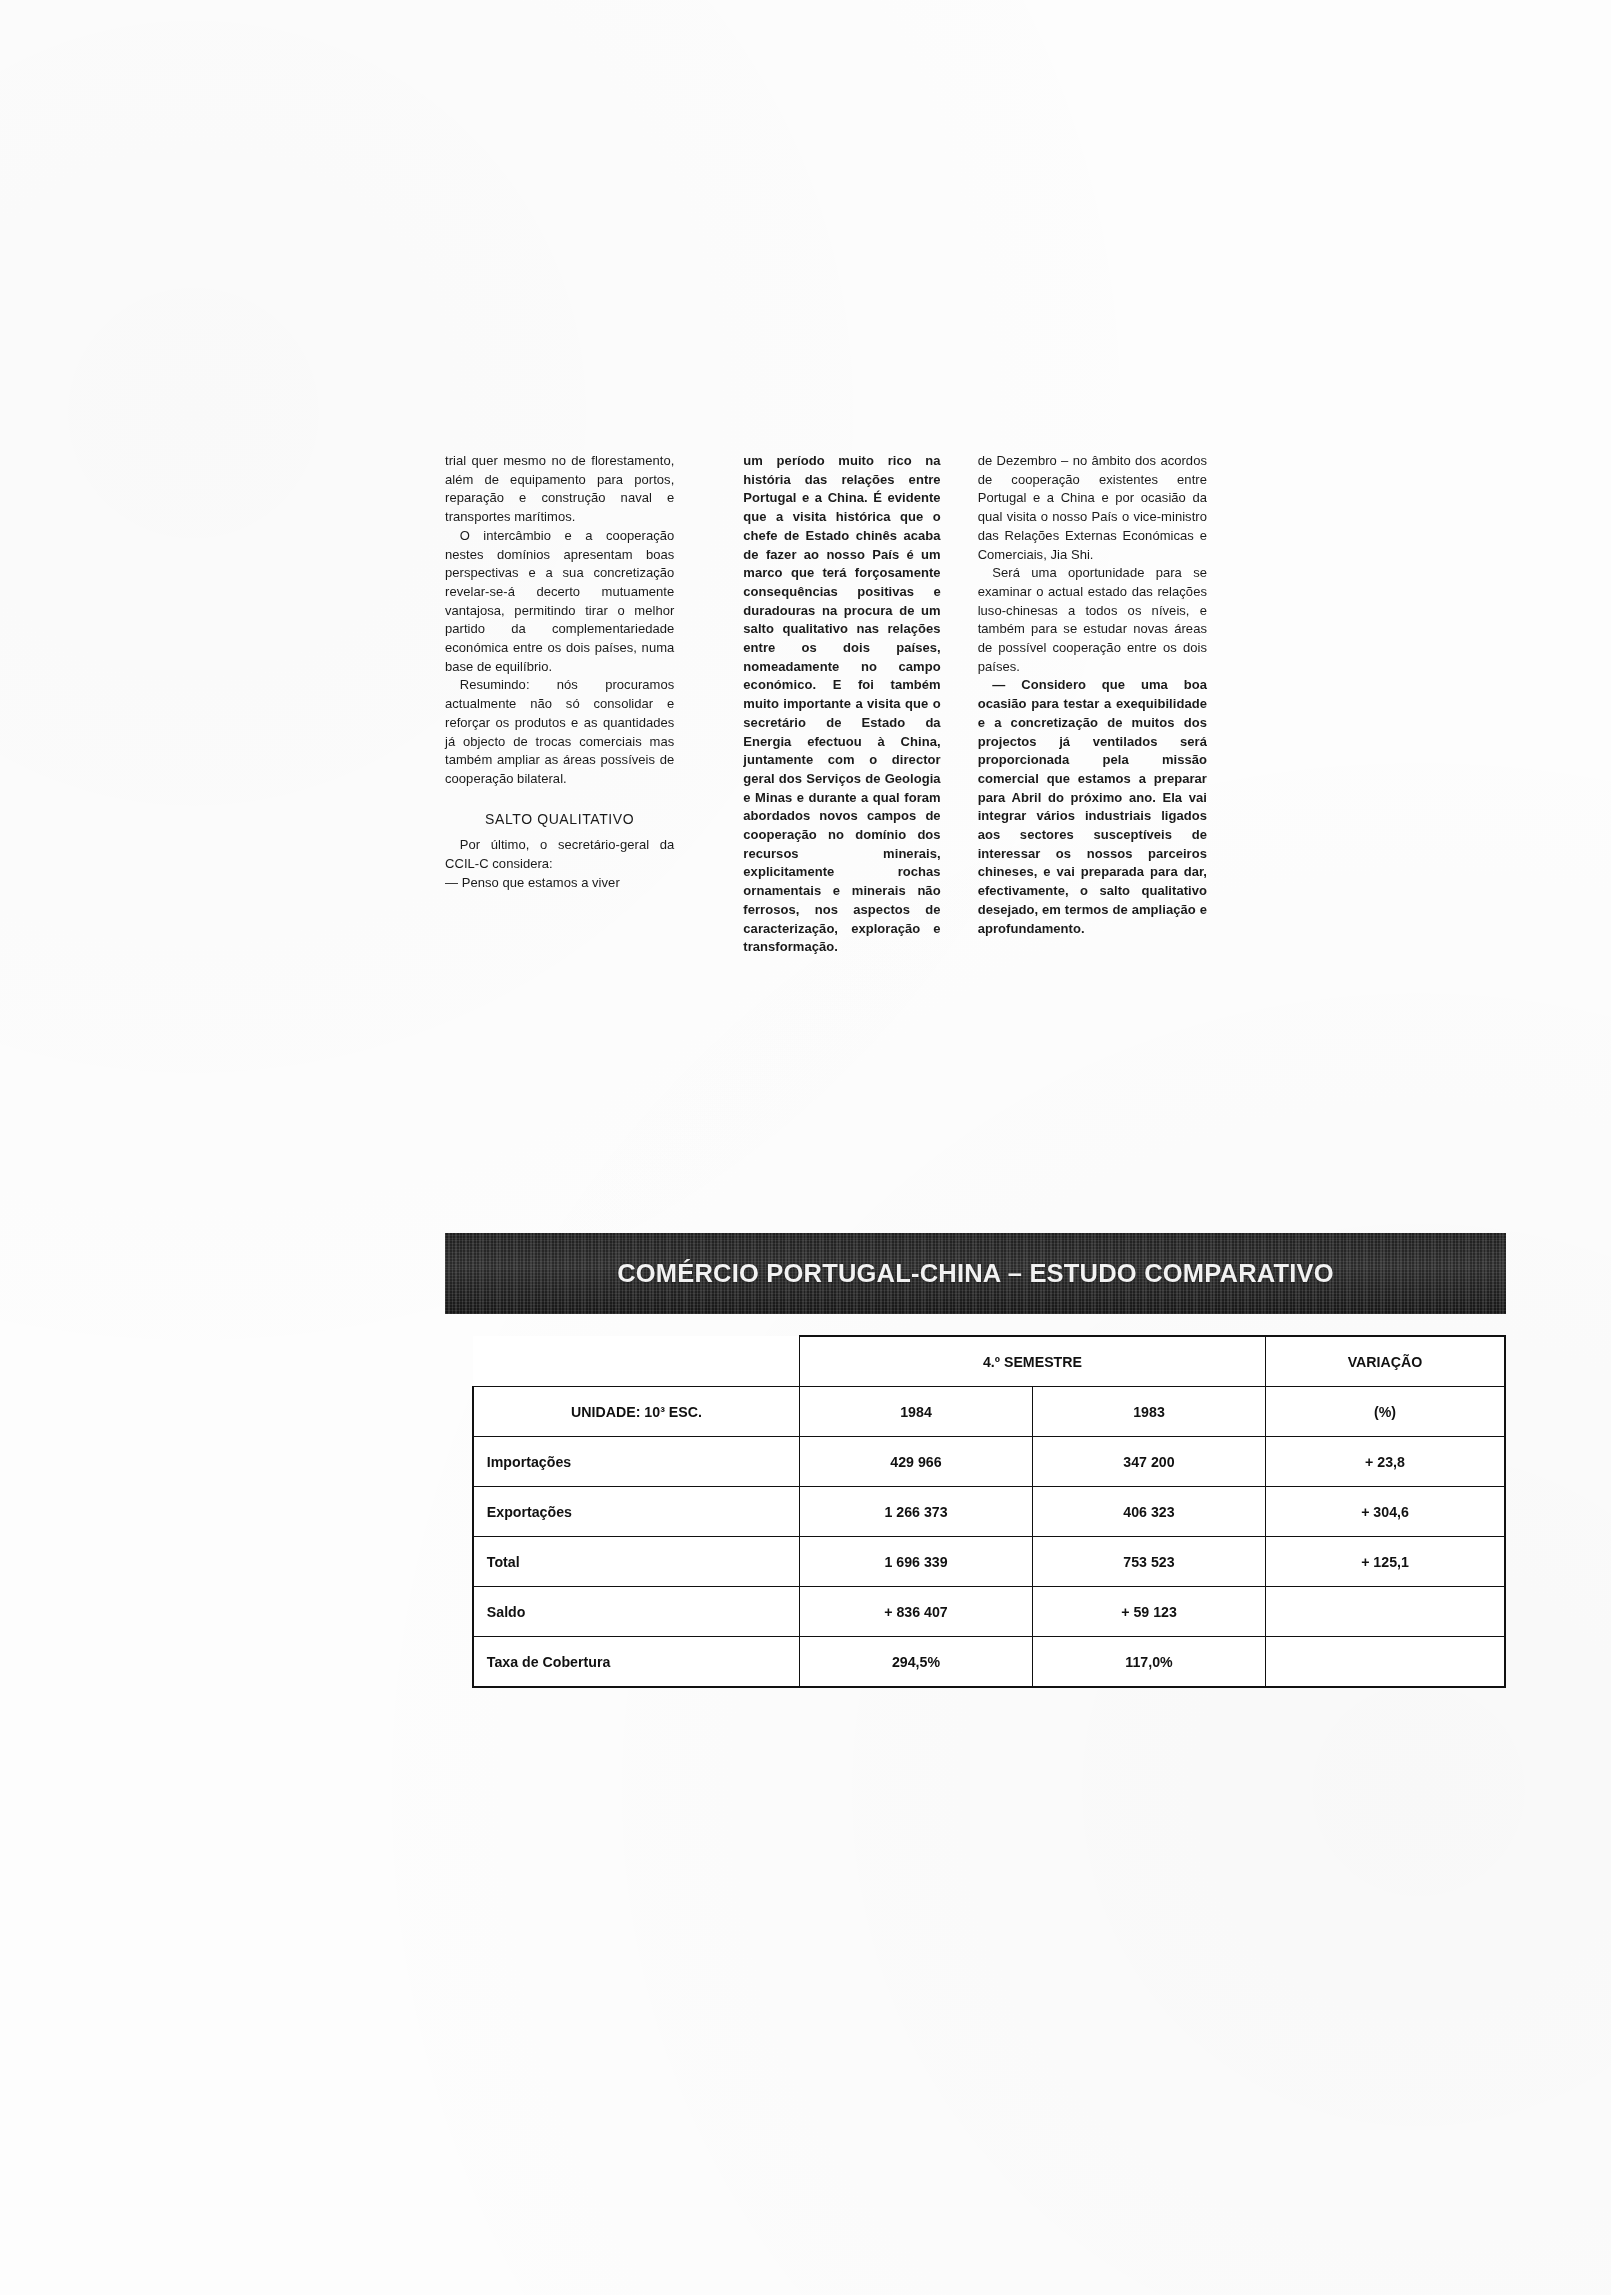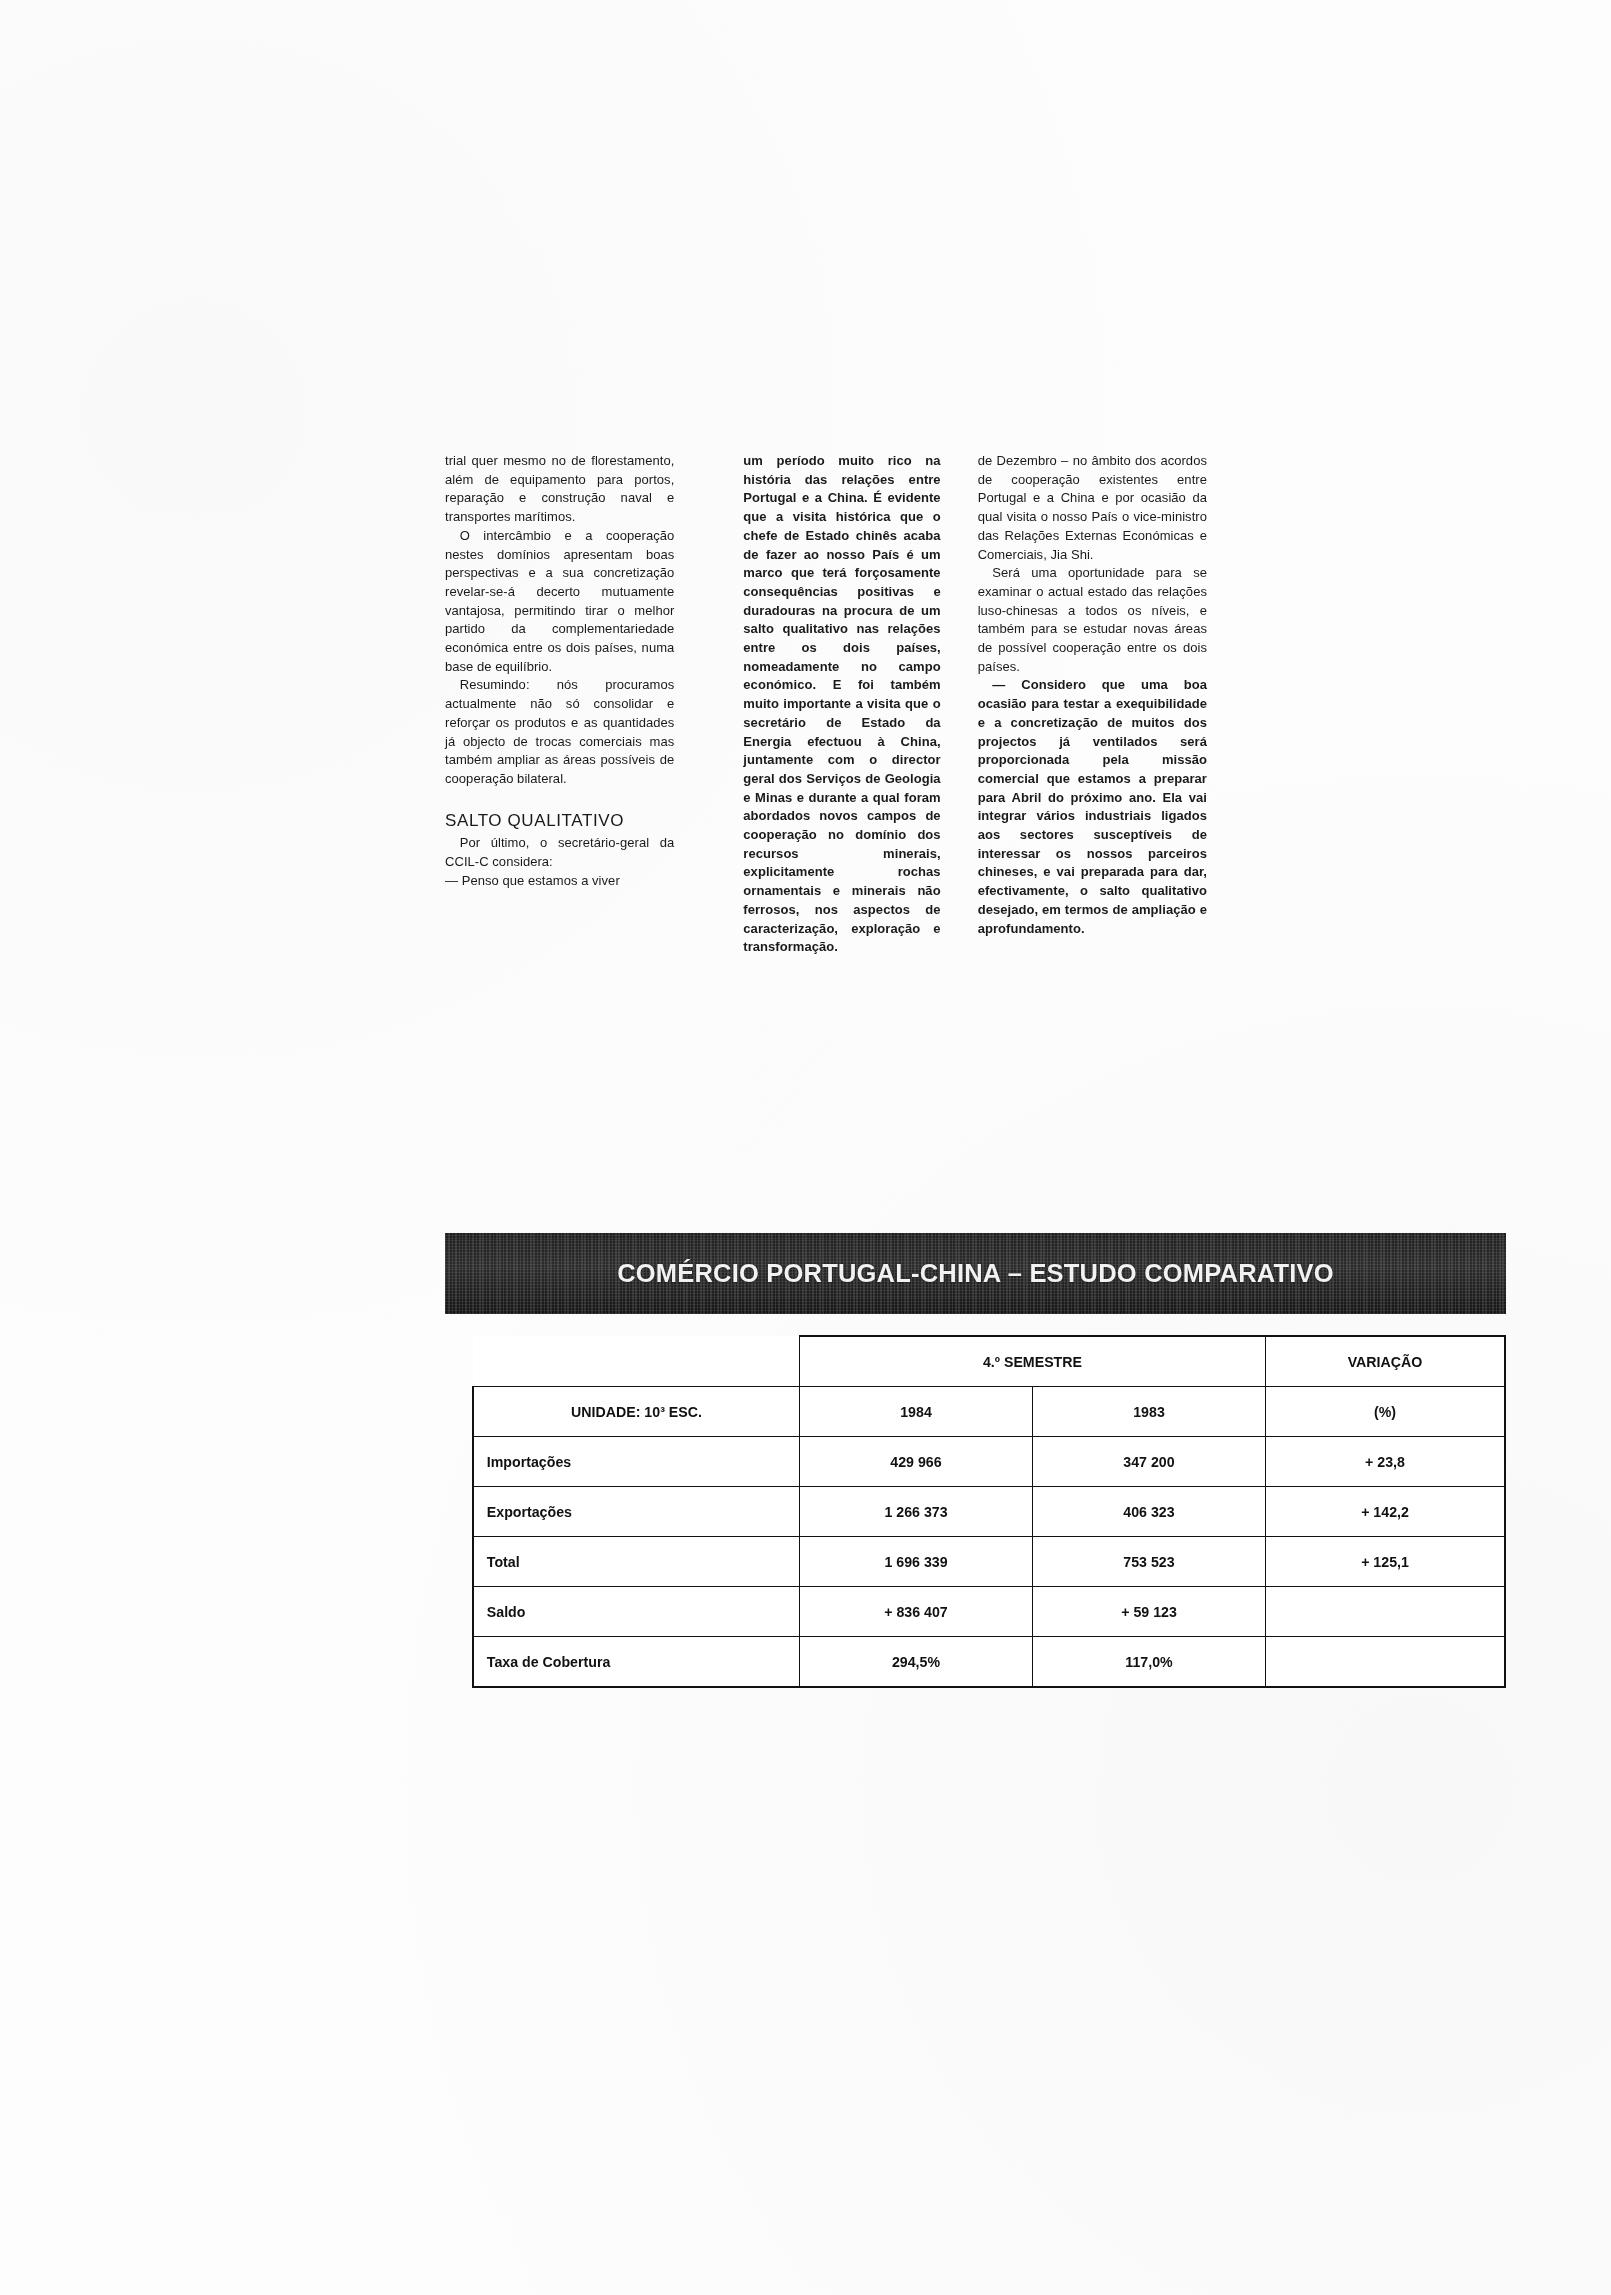--- a/index.html
+++ b/index.html
@@ -55,25 +55,26 @@
   }
   .col p + p {
     text-indent: 14.7px;
   }
   .col.bold p {
     font-weight: 700;
     margin-left: 32px;
   }
   .section-head {
     margin-top: 22.6px;
-    margin-bottom: 3px;
-    font-size: 17px;
+    margin-bottom: 9px;
+    font-size: 14px;
     font-weight: 400;
     letter-spacing: 0.6px;
     color: #1a1a1a;
+    text-align: center;
   }
   .dash-para {
     margin-top: 0;
   }
 
   
   .banner {
     position: absolute;
     left: 445px;
     top: 1233px;
@@ -203,21 +204,21 @@
       <tr>
         <td class="rowlabel">Importações</td>
         <td>429 966</td>
         <td>347 200</td>
         <td class="varcell">+ 23,8</td>
       </tr>
       <tr>
         <td class="rowlabel">Exportações</td>
         <td>1 266 373</td>
         <td>406 323</td>
-        <td class="varcell">+ 142,2</td>
+        <td class="varcell">+ 304,6</td>
       </tr>
       <tr>
         <td class="rowlabel">Total</td>
         <td>1 696 339</td>
         <td>753 523</td>
         <td class="varcell">+ 125,1</td>
       </tr>
       <tr>
         <td class="rowlabel">Saldo</td>
         <td>+ 836 407</td>

